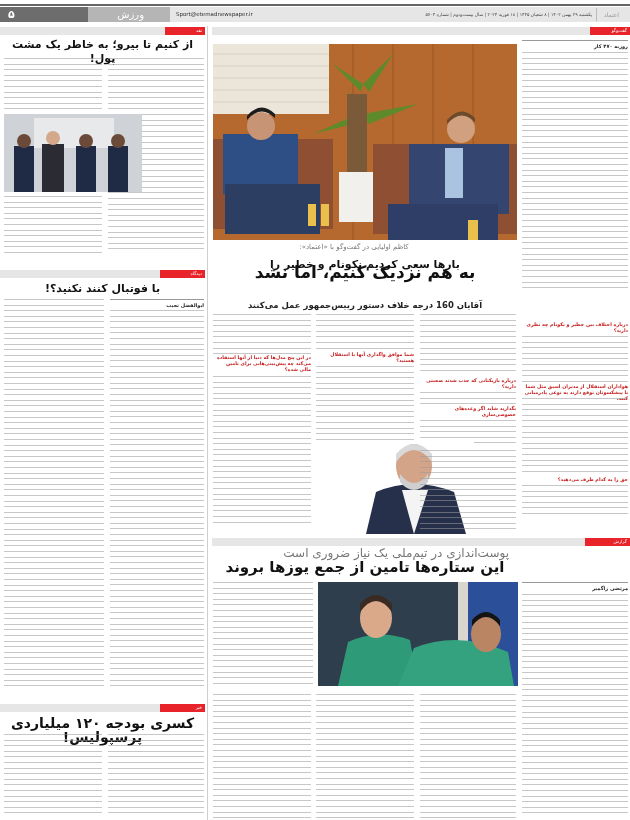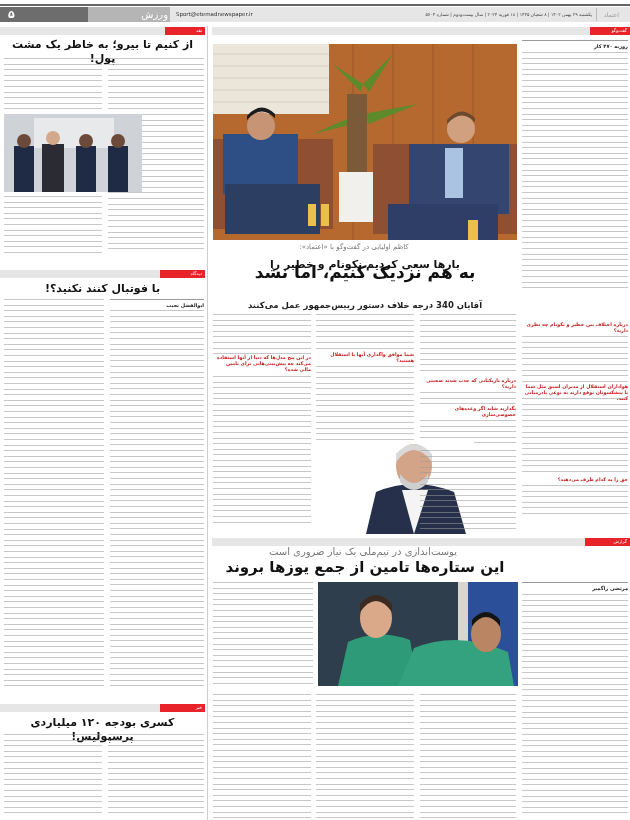--- a/index.html
+++ b/index.html
@@ -3,21 +3,21 @@
 <meta charset="utf-8">
 <style>
 *{box-sizing:border-box;margin:0;padding:0}
 html,body{width:630px;height:820px;background:#fff;overflow:hidden}
 body{font-family:"DejaVu Sans",sans-serif;color:#222;position:relative}
 .abs{position:absolute}
 
 .topline{left:0;top:4px;width:630px;height:2px;background:#666}
 .hdr{left:0;top:7px;width:630px;height:15px;background:#e6e6e6}
 .pgnum{left:0;top:7px;width:88px;height:15px;background:#6d6d6d;color:#fff;font-size:11px;font-weight:bold;padding-left:8px;line-height:15px}
-.section{left:88px;top:7px;width:82px;height:15px;background:#b5b5b5;color:#fff;font-size:10px;line-height:15px;text-align:right;padding-right:2px}
+.section{left:88px;top:7px;width:82px;height:15px;background:#b5b5b5;color:#fff;font-size:10px;line-height:15px;text-align:right;padding-right:26px}
 .email{left:176px;top:8px;font-size:5.5px;color:#333;line-height:13px}
 .dateline{left:372px;top:8px;width:220px;font-size:4.5px;color:#444;text-align:right;line-height:13px;direction:rtl}
 .logo{left:596px;top:8px;width:30px;height:13px;font-size:6px;color:#999;text-align:center;line-height:13px;border-left:1px solid #bbb}
 
 .kbar{height:8px;background:#e6e6e6}
 .ktag{height:8px;background:#e8232a;color:#fff;font-size:4.5px;line-height:8px;text-align:right;padding-right:3px;direction:rtl}
 .divider-v{width:1px;background:#cfcfcf}
 
 .rtl{direction:rtl;text-align:right}
 .hl{font-weight:bold;color:#111;direction:rtl;text-align:center}
@@ -64,21 +64,21 @@
 
 <div class="abs kbar" style="left:0;top:270px;width:205px"></div>
 <div class="abs ktag" style="left:160px;top:270px;width:45px">دیدگاه</div>
 <div class="abs hl" style="left:0;top:282px;width:205px;font-size:11px;line-height:14px">با فوتبال کنند نکنید؟!</div>
 <div class="abs author" style="left:110px;top:299px;width:94px">ابوالفضل نجیب</div>
 <div class="abs filler" style="left:110px;top:310px;width:94px;height:376px"></div>
 <div class="abs filler" style="left:4px;top:299px;width:100px;height:387px"></div>
 
 <div class="abs kbar" style="left:0;top:704px;width:205px"></div>
 <div class="abs ktag" style="left:160px;top:704px;width:45px">خبر</div>
-<div class="abs hl" style="left:0;top:716px;width:205px;font-size:11px;line-height:14px">کسری بودجه ۱۲۰ میلیاردی پرسپولیس!</div>
+<div class="abs hl" style="left:0;top:716px;width:205px;font-size:14px;line-height:14px">کسری بودجه ۱۲۰ میلیاردی پرسپولیس!</div>
 <div class="abs filler" style="left:108px;top:734px;width:96px;height:84px"></div>
 <div class="abs filler" style="left:4px;top:734px;width:98px;height:84px"></div>
 
 <div class="abs kbar" style="left:212px;top:27px;width:418px"></div>
 <div class="abs ktag" style="left:590px;top:27px;width:40px">گفت‌وگو</div>
 <div class="abs author" style="left:522px;top:40px;width:106px">روزبه ۴۷۰ کار</div>
 <div class="abs filler" style="left:522px;top:52px;width:106px;height:240px"></div>
 
 <div class="abs photo" style="left:213px;top:44px;width:304px;height:196px">
   <svg width="304" height="196" viewBox="0 0 304 196">
@@ -119,21 +119,21 @@
       <path d="M234 80 Q248 64 262 78 L262 74 Q248 60 234 76Z" fill="#6b4a2e"></path>
     <rect x="95" y="160" width="8" height="22" fill="#e9c04c"></rect>
       <rect x="108" y="160" width="8" height="22" fill="#e9c04c"></rect>
     <rect x="255" y="176" width="10" height="20" fill="#e9c04c"></rect>
   </svg>
 </div>
 
 <div class="abs rtl" style="left:202px;top:243px;width:304px;font-size:7px;color:#777;text-align:center">کاظم اولیایی در گفت‌وگو با «اعتماد»:</div>
 <div class="abs hl" style="left:213px;top:254px;width:304px;font-size:11px;line-height:21px">بارها سعی کردیم نکونام و خطیر را</div>
 <div class="abs hl" style="left:213px;top:262px;width:304px;font-size:17px;line-height:21px">به هم نزدیک کنیم، اما نشد</div>
-<div class="abs rtl" style="left:213px;top:300px;width:304px;font-size:8.5px;font-weight:bold;color:#222;text-align:center">آقایان 340 درجه خلاف دستور رییس‌جمهور عمل می‌کنند</div>
+<div class="abs rtl" style="left:213px;top:300px;width:304px;font-size:8.5px;font-weight:bold;color:#222;text-align:center">آقایان 160 درجه خلاف دستور رییس‌جمهور عمل می‌کنند</div>
 
 <div class="abs qtitle" style="left:522px;top:322px;width:106px">درباره اختلاف بین خطیر و نکونام چه نظری دارید؟</div>
 <div class="abs filler" style="left:522px;top:336px;width:106px;height:46px"></div>
 <div class="abs qtitle" style="left:522px;top:384px;width:106px">هواداران استقلال از مدیران اسبق مثل شما با پیشکسوتان توقع دارند به نوعی پادرمیانی کنند.</div>
 <div class="abs filler" style="left:522px;top:398px;width:106px;height:76px"></div>
 <div class="abs qtitle" style="left:522px;top:477px;width:106px">حق را به کدام طرف می‌دهید؟</div>
 <div class="abs filler" style="left:522px;top:485px;width:106px;height:32px"></div>
 
 <div class="abs filler" style="left:420px;top:314px;width:96px;height:62px"></div>
 <div class="abs qtitle" style="left:420px;top:378px;width:96px">درباره بازیکنانی که جذب شدند صحبتی دارید؟</div>
@@ -156,21 +156,21 @@
     <path d="M46 50 L58 94 L72 50Z" fill="#f4f4f4"></path>
     <ellipse cx="58" cy="26" rx="18" ry="22" fill="#d4a488"></ellipse>
     <path d="M40 22 Q58 -2 76 22 L76 14 Q58 -6 40 14Z" fill="#d9d9d9"></path>
     <path d="M44 34 Q58 52 72 34 L72 42 Q58 58 44 42Z" fill="#cfcfcf"></path>
   </svg>
 </div>
 <div class="abs filler" style="left:420px;top:450px;width:96px;height:80px"></div>
 
 <div class="abs kbar" style="left:212px;top:538px;width:418px"></div>
 <div class="abs ktag" style="left:585px;top:538px;width:45px">گزارش</div>
-<div class="abs rtl" style="left:211px;top:546px;width:304px;font-size:10px;color:#777;text-align:center">پوست‌اندازی در تیم‌ملی یک نیاز ضروری است</div>
+<div class="abs rtl" style="left:205px;top:546px;width:304px;font-size:12px;color:#777;">پوست‌اندازی در تیم‌ملی یک نیاز ضروری است</div>
 <div class="abs hl" style="left:213px;top:558px;width:304px;font-size:15px;line-height:18px">این ستاره‌ها تامین از جمع یوزها بروند</div>
 <div class="abs author" style="left:522px;top:582px;width:106px">مرتضی زاگمیر</div>
 <div class="abs filler" style="left:522px;top:594px;width:106px;height:224px"></div>
 
 <div class="abs filler" style="left:213px;top:582px;width:100px;height:104px"></div>
 <div class="abs photo" style="left:318px;top:582px;width:200px;height:104px">
   <svg width="200" height="104" viewBox="0 0 200 104">
     <rect width="200" height="104" fill="#2e3e4c"></rect>
     <rect x="150" y="0" width="50" height="104" fill="#2c4f9a"></rect>
     <rect x="140" y="0" width="10" height="104" fill="#d9d6cf"></rect>

